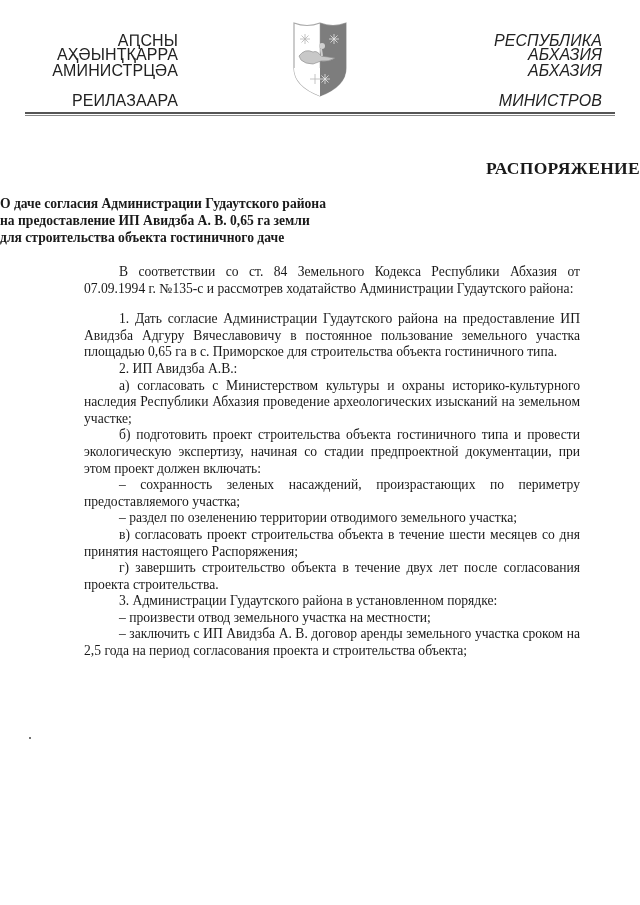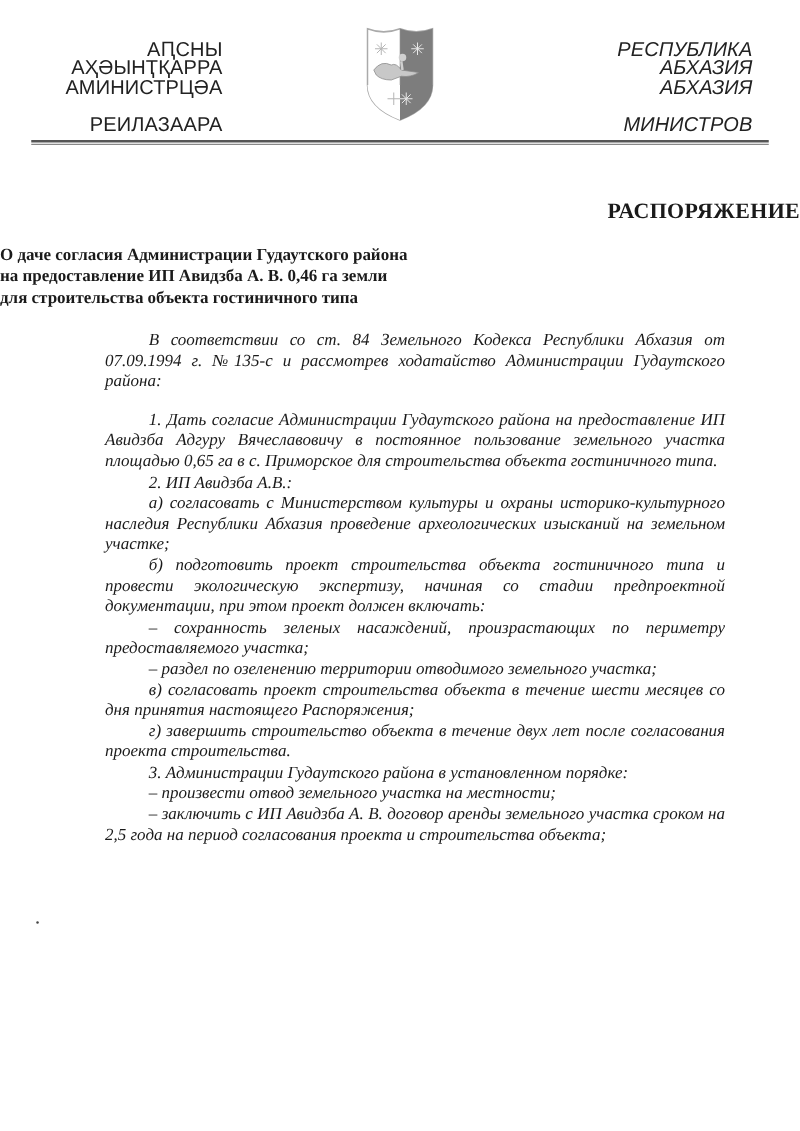--- a/index.html
+++ b/index.html
@@ -74,21 +74,20 @@
       top: 264px;
       left: 84px;
       width: 496px;
       font-size: 13.6px;
       line-height: 16.6px;
       text-align: justify;
     }
     .body-text p {
       margin: 0;
       text-indent: 35px;
-      font-style: italic;
     }
     .body-text p.gap-l { margin-top: 14px; }
     .stray-dot {
       position: absolute;
       left: 29px;
       top: 737px;
       width: 2px;
       height: 2px;
       background: #444;
       border-radius: 1px;
@@ -147,22 +146,22 @@
     <div class="l1"></div>
     <div class="l2"></div>
   </div>
 </div>
 
 <div class="doc">
   <div class="title">РАСПОРЯЖЕНИЕ</div>
 
   <div class="subject">
     <div>О даче согласия Администрации Гудаутского района</div>
-    <div>на предоставление ИП Авидзба А. В. 0,46 га земли</div>
-    <div>для строительства объекта гостиничного типа</div>
+    <div>на предоставление ИП Авидзба А. В. 0,65 га земли</div>
+    <div>для строительства объекта гостиничного даче</div>
   </div>
 
   <div class="body-text">
     <p>В соответствии со ст. 84 Земельного Кодекса Республики Абхазия от 07.09.1994 г. №135-с и рассмотрев ходатайство Администрации Гудаутского района:</p>
     <p class="gap-l">1. Дать согласие Администрации Гудаутского района на предоставление ИП Авидзба Адгуру Вячеславовичу в постоянное пользование земельного участка площадью 0,65 га в с. Приморское для строительства объекта гостиничного типа.</p>
     <p>2. ИП Авидзба А.В.:</p>
     <p>а) согласовать с Министерством культуры и охраны историко-культурного наследия Республики Абхазия проведение археологических изысканий на земельном участке;</p>
     <p>б) подготовить проект строительства объекта гостиничного типа и провести экологическую экспертизу, начиная со стадии предпроектной документации, при этом проект должен включать:</p>
     <p>– сохранность зеленых насаждений, произрастающих по периметру предоставляемого участка;</p>
     <p>– раздел по озеленению территории отводимого земельного участка;</p>

